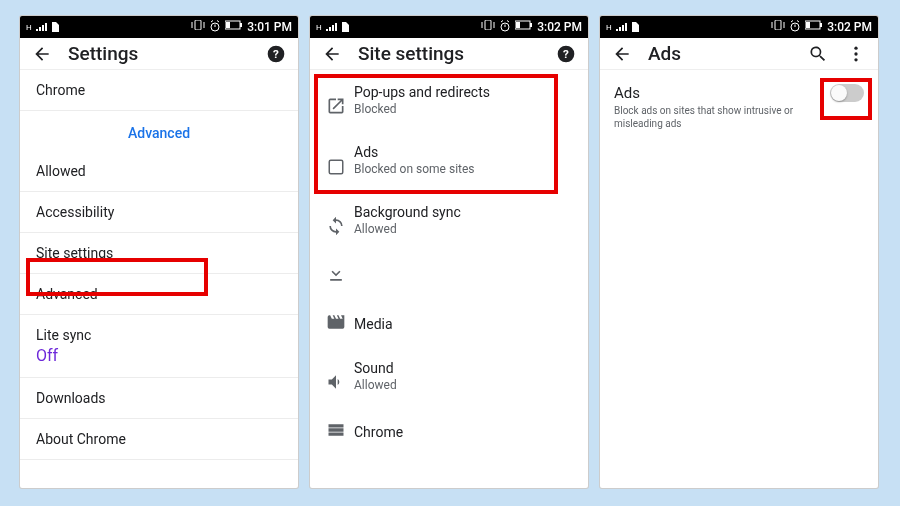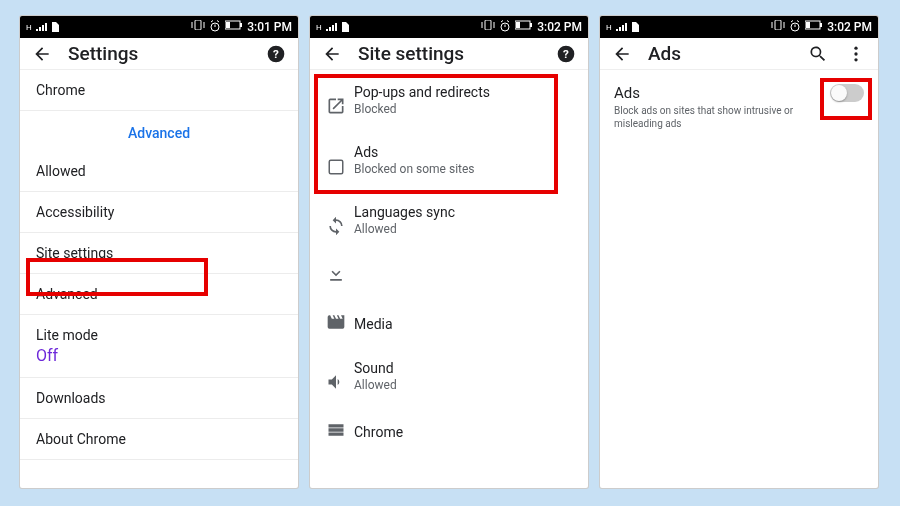--- a/index.html
+++ b/index.html
@@ -98,21 +98,21 @@
       <div class="list-item">
           <div class="primary">Accessibility</div>
         </div>
       <div class="list-item">
           <div class="primary">Site settings</div>
         </div>
       <div class="list-item">
           <div class="primary">Advanced</div>
         </div>
       <div class="list-item">
-          <div class="primary">Lite mode</div>
+          <div class="primary">Lite sync</div>
           <div class="secondary">Off</div>
         </div>
       <div class="list-item">
           <div class="primary">Downloads</div>
         </div>
       <div class="list-item">
           <div class="primary">About Chrome</div>
         </div>
       <div class="red-box" style="left:6px; top:188px; width:182px; height:38px;"></div>
     </div>
@@ -189,21 +189,21 @@
             <div class="secondary">Blocked on some sites</div>
           </div>
       </div>
       <div class="icon-list-item">
         <div class="icon-slot">
             <svg width="20" height="20" viewBox="0 0 24 24">
               <path fill="#5f6368" d="M12 4V1L8 5l4 4V6a6 6 0 0 1 6 6h2a8 8 0 0 0-8-8zm0 14a6 6 0 0 1-6-6H4a8 8 0 0 0 8 8v3l4-4-4-4v3z"></path>
             </svg>
           </div>
         <div>
-            <div class="primary">Languages sync</div>
+            <div class="primary">Background sync</div>
             <div class="secondary">Allowed</div>
           </div>
       </div>
       <div class="icon-list-item">
         <div class="icon-slot">
             <svg width="20" height="20" viewBox="0 0 24 24">
               <path fill="#5f6368" d="M19 18H5v2h14v-2zM12 2L12 12l-4-4-1.4 1.4L12 14.8l5.4-5.4L16 8l-4 4V2z"></path>
             </svg>
           </div>
       </div>

